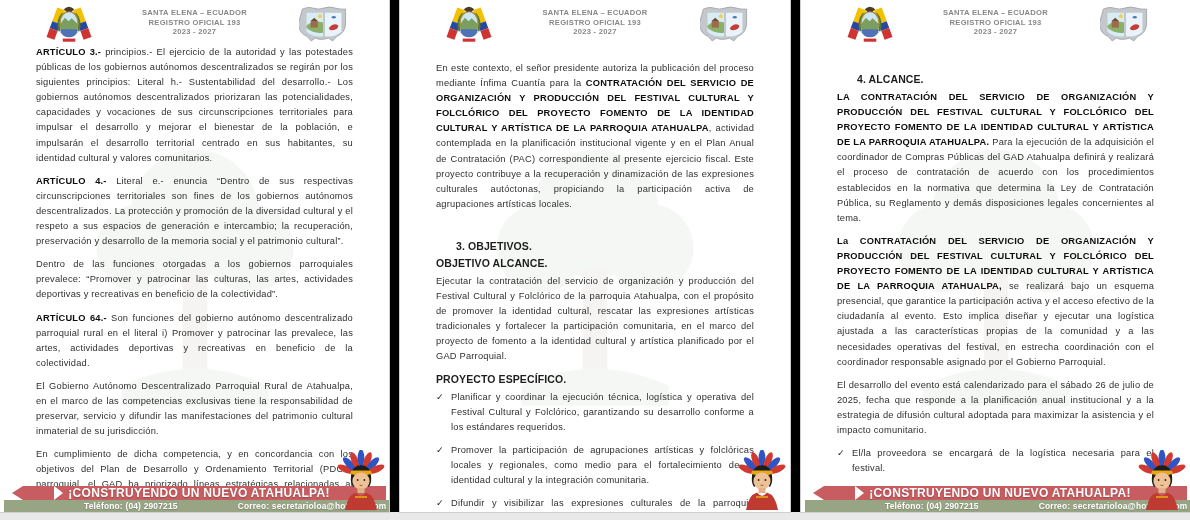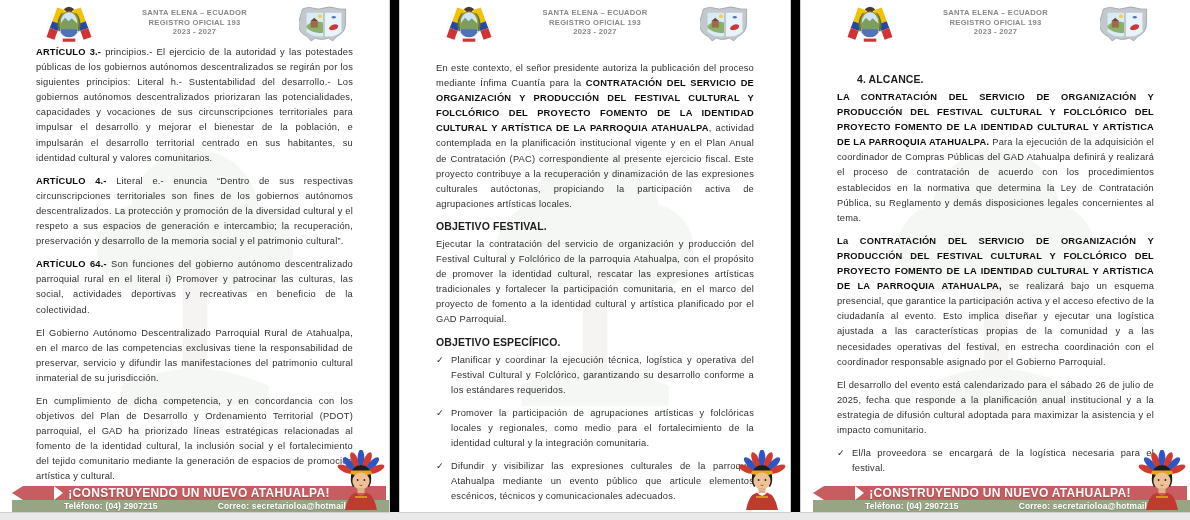--- a/index.html
+++ b/index.html
@@ -26,23 +26,23 @@
   .bullet{margin:0 0 0 17px;padding-left:15px;position:relative;}
   .bullet .check{position:absolute;left:0;top:0;font-weight:normal;}
   .sp{height:16px;}
 
   .footer-ribbon{position:absolute;left:12px;right:3px;top:486px;height:14px;background:#c75d60;
       clip-path:polygon(0 50%,11px 0,100% 0,100% 100%,11px 100%);
       color:#fff;font-weight:bold;font-size:12px;line-height:14px;text-align:center;letter-spacing:.3px;
       text-shadow:0 1px 1px rgba(0,0,0,.25);}
   .ribbon-notch{position:absolute;left:54px;top:486px;width:9px;height:14px;background:#fff;
       clip-path:polygon(0 0,100% 50%,0 100%);}
-  .footer-band{position:absolute;left:12px;right:0;top:500px;height:13px;background:#97a584;color:#fff;
+  .footer-band{position:absolute;left:4px;right:0;top:500px;height:13px;background:#97a584;color:#fff;
       font-weight:bold;font-size:8.4px;line-height:13px;display:flex;letter-spacing:.2px;
-      text-shadow:0 1px 1px rgba(0,0,0,.2);}
+      text-shadow:0 1px 1px rgba(0,0,0,.2);padding-left:28px;}
   .footer-band .phone{margin-left:52px;}
   .footer-band .email{margin-left:60px;}
 
   .mascot{position:absolute;right:2px;bottom:2px;width:52px;height:60px;z-index:6;}
 
   .handle{position:absolute;top:0;width:11px;height:7px;background:#fff;border:1px solid #909090;box-sizing:border-box;}
   .handle-left{left:85px;}
   .handle-right{left:1068px;}
   .bottom-strip{position:absolute;left:0;right:0;top:512px;height:8px;background:#e9e9e9;}
 </style>
@@ -100,21 +100,22 @@
           <circle cx="20" cy="10" r="2" fill="#f3cf53"></circle>
           <path d="M25 6.5 h16 v18.5 q-7.5 6 -16 4.5 z" fill="#e9f4fa"></path>
           <path d="M29.5 20.5 q4 -4.5 8.5 -1.5 q-0.8 4.5 -6 4.5 q-4.5 0 -2.5 -3" fill="#c63b35"></path>
           <path d="M31 11 q2.5 -2.5 5 0 q-2.5 2.5 -5 0" fill="#4f72b8"></path>
         </svg>
       </div>
     </div>
     <div class="page-body">
         <p class="para"><span class="b">ARTÍCULO 3.-</span><span> principios.- El ejercicio de la autoridad y las potestades públicas de los gobiernos autónomos descentralizados se regirán por los siguientes principios: Literal h.- Sustentabilidad del desarrollo.- Los gobiernos autónomos descentralizados priorizaran las potencialidades, capacidades y vocaciones de sus circunscripciones territoriales para impulsar el desarrollo y mejorar el bienestar de la población, e impulsarán el desarrollo territorial centrado en sus habitantes, su identidad cultural y valores comunitarios.</span></p>
         <p class="para"><span class="b">ARTÍCULO 4.-</span><span> Literal e.- enuncia “Dentro de sus respectivas circunscripciones territoriales son fines de los gobiernos autónomos descentralizados. La protección y promoción de la diversidad cultural y el respeto a sus espacios de generación e intercambio; la recuperación, preservación y desarrollo de la memoria social y el patrimonio cultural”.</span></p>
-        <p class="para"><span class="b">ARTÍCULO 64.-</span><span> Son funciones del gobierno autónomo descentralizado parroquial rural en el literal i) Promover y patrocinar las culturas, las social, actividades deportivas y recreativas en beneficio de la colectividad.</span></p>
+        <p class="para"><span>Dentro de las funciones otorgadas a los gobiernos parroquiales prevalece: “Promover y patrocinar las culturas, las artes, actividades deportivas y recreativas en beneficio de la colectividad”.</span></p>
+        <p class="para"><span class="b">ARTÍCULO 64.-</span><span> Son funciones del gobierno autónomo descentralizado parroquial rural en el literal i) Promover y patrocinar las prevalece, las artes, actividades deportivas y recreativas en beneficio de la colectividad.</span></p>
         <p class="para"><span>El Gobierno Autónomo Descentralizado Parroquial Rural de Atahualpa, en el marco de las competencias exclusivas tiene la responsabilidad de preservar, servicio y difundir las manifestaciones del patrimonio cultural inmaterial de su jurisdicción.</span></p>
         <p class="para"><span>En cumplimiento de dicha competencia, y en concordancia con los objetivos del Plan de Desarrollo y Ordenamiento Territorial (PDOT) parroquial, el GAD ha priorizado líneas estratégicas relacionadas al fomento de la identidad cultural, la inclusión social y el fortalecimiento del tejido comunitario mediante la generación de espacios de promoción artística y cultural.</span></p>
       </div>
     <div class="footer-ribbon">
       <span>¡CONSTRUYENDO UN NUEVO ATAHUALPA!</span>
     </div>
     <div class="ribbon-notch"></div>
     <div class="footer-band">
       <span class="phone"><span>Teléfono:</span>&nbsp;<span>(04) 2907215</span></span>
       <span class="email"><span>Correo:</span>&nbsp;<span>secretarioloa@hotmail.com</span></span>
@@ -191,23 +192,24 @@
           <circle cx="20" cy="10" r="2" fill="#f3cf53"></circle>
           <path d="M25 6.5 h16 v18.5 q-7.5 6 -16 4.5 z" fill="#e9f4fa"></path>
           <path d="M29.5 20.5 q4 -4.5 8.5 -1.5 q-0.8 4.5 -6 4.5 q-4.5 0 -2.5 -3" fill="#c63b35"></path>
           <path d="M31 11 q2.5 -2.5 5 0 q-2.5 2.5 -5 0" fill="#4f72b8"></path>
         </svg>
       </div>
     </div>
     <div class="page-body">
         <div class="sp"></div>
         <p class="para"><span>En este contexto, el señor presidente autoriza la publicación del proceso mediante Ínfima Cuantía para la </span><span class="b">CONTRATACIÓN DEL SERVICIO DE ORGANIZACIÓN Y PRODUCCIÓN DEL FESTIVAL CULTURAL Y FOLCLÓRICO DEL PROYECTO FOMENTO DE LA IDENTIDAD CULTURAL Y ARTÍSTICA DE LA PARROQUIA ATAHUALPA</span><span>, actividad contemplada en la planificación institucional vigente y en el Plan Anual de Contratación (PAC) correspondiente al presente ejercicio fiscal. Este proyecto contribuye a la recuperación y dinamización de las expresiones culturales autóctonas, propiciando la participación activa de agrupaciones artísticas locales.</span></p>
-        <div class="h">OBJETIVO FESTIVAL.</div>
+        <div class="h ind">3. OBJETIVOS.</div>
+        <div class="h">OBJETIVO ALCANCE.</div>
         <p class="para"><span>Ejecutar la contratación del servicio de organización y producción del Festival Cultural y Folclórico de la parroquia Atahualpa, con el propósito de promover la identidad cultural, rescatar las expresiones artísticas tradicionales y fortalecer la participación comunitaria, en el marco del proyecto de fomento a la identidad cultural y artística planificado por el GAD Parroquial.</span></p>
-        <div class="h">OBJETIVO ESPECÍFICO.</div>
+        <div class="h">PROYECTO ESPECÍFICO.</div>
         <p class="para bullet"><span class="check">✓</span><span>Planificar y coordinar la ejecución técnica, logística y operativa del Festival Cultural y Folclórico, garantizando su desarrollo conforme a los estándares requeridos.</span></p>
         <p class="para bullet"><span class="check">✓</span><span>Promover la participación de agrupaciones artísticas y folclóricas locales y regionales, como medio para el fortalecimiento de la identidad cultural y la integración comunitaria.</span></p>
         <p class="para bullet"><span class="check">✓</span><span>Difundir y visibilizar las expresiones culturales de la parroquia Atahualpa mediante un evento público que articule elementos escénicos, técnicos y comunicacionales adecuados.</span></p>
       </div>
 
     <div class="mascot">
       <svg viewBox="0 0 50 60" width="100%" height="100%">
         <g>
           <ellipse cx="25" cy="9" rx="3.4" ry="8.5" fill="#d03a30" transform="rotate(-66 25 26)"></ellipse>
           <ellipse cx="25" cy="9" rx="3.4" ry="8.5" fill="#2f55c4" transform="rotate(-44 25 26)"></ellipse>

